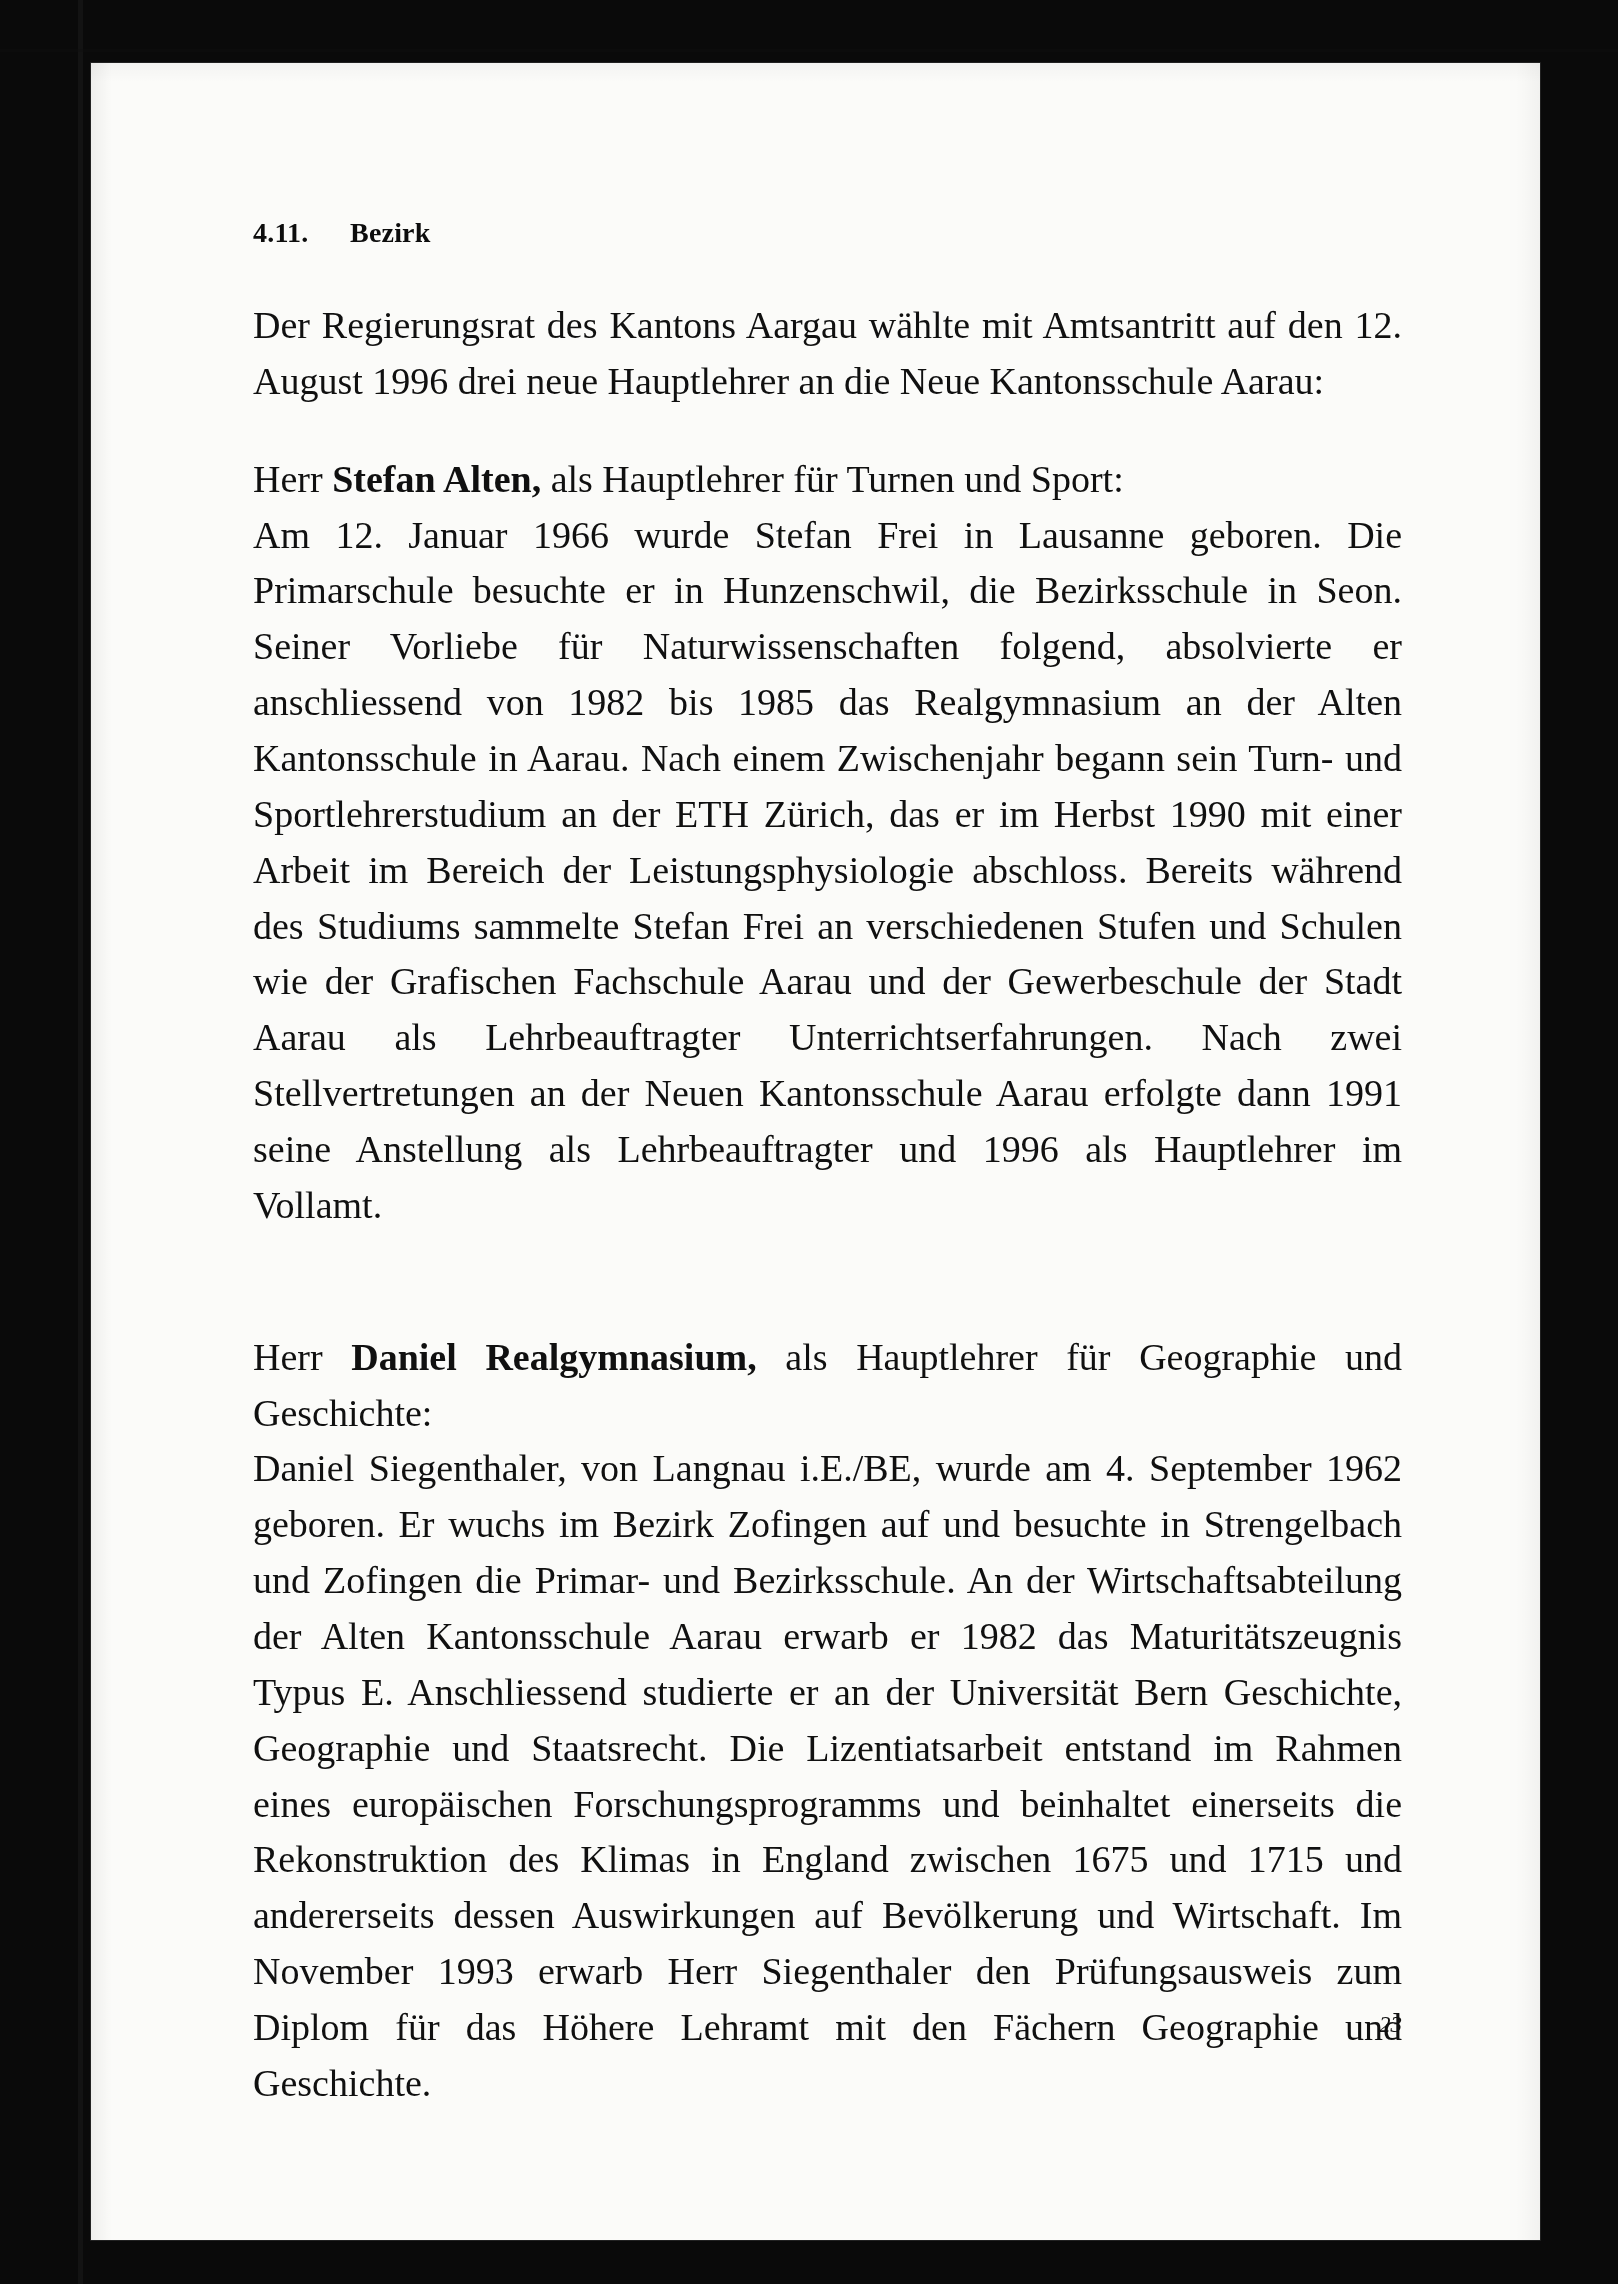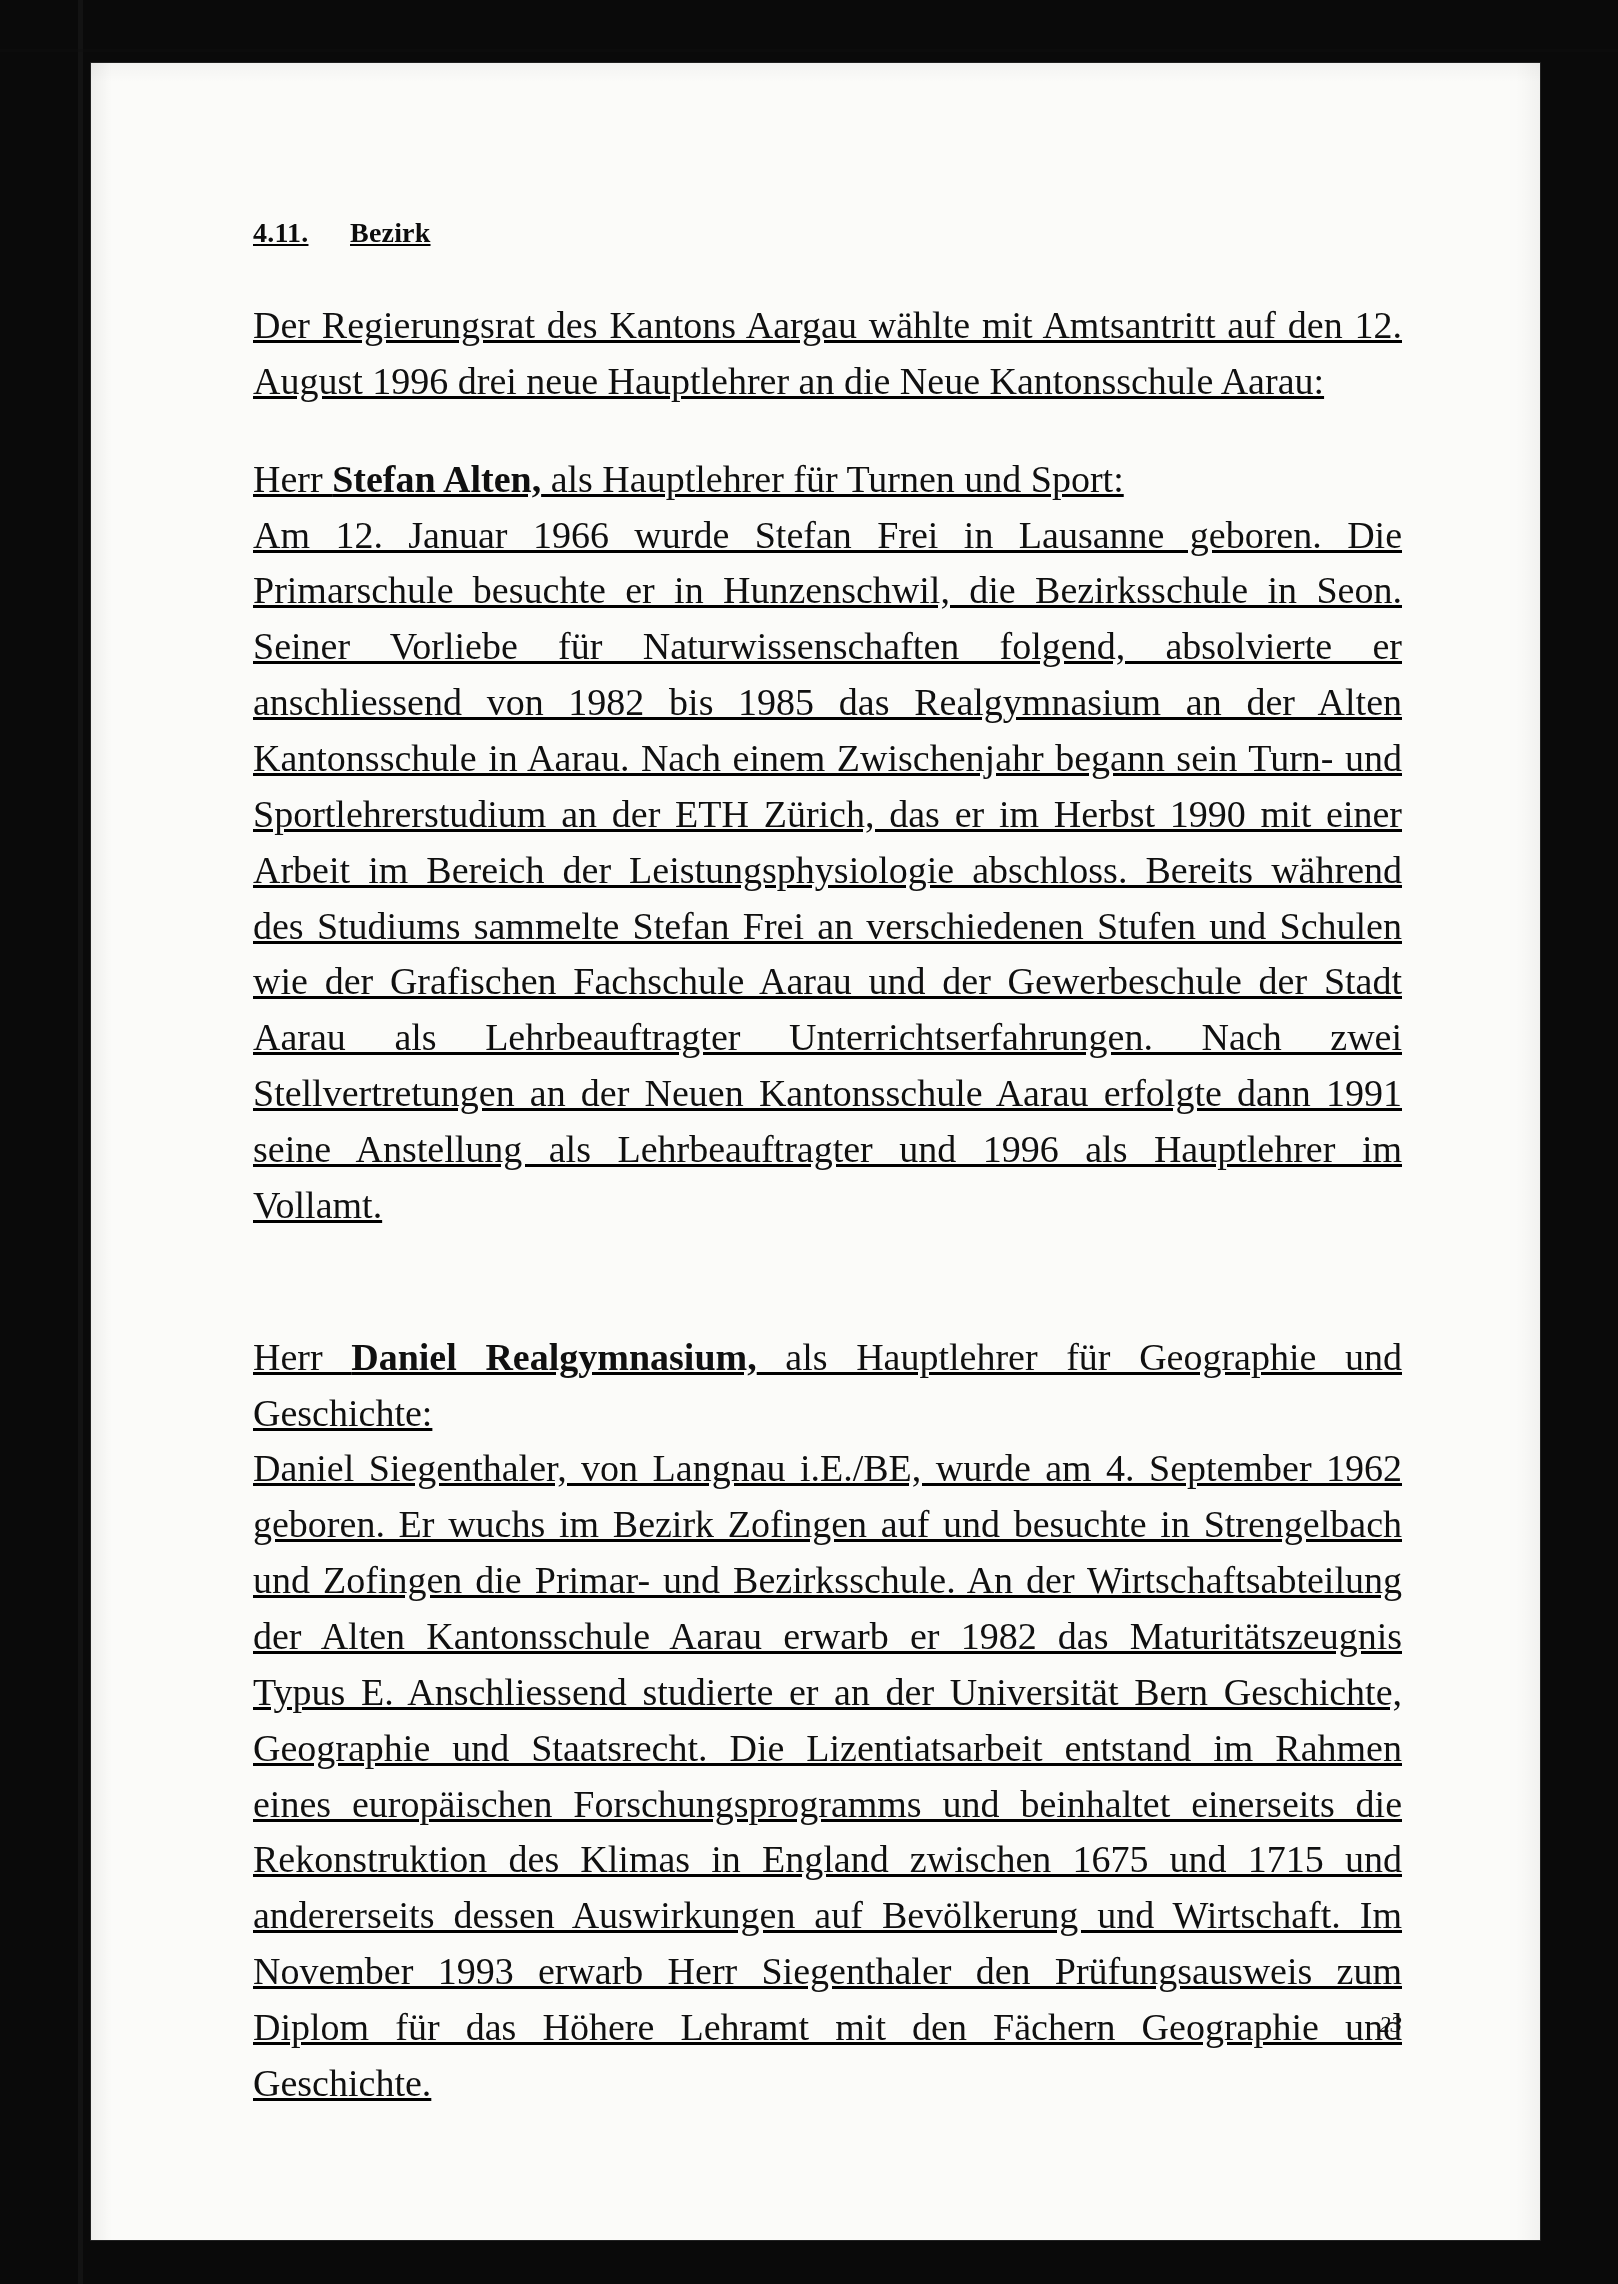--- a/index.html
+++ b/index.html
@@ -26,21 +26,20 @@
     width: 1449px;
     height: 2177px;
     background: #fbfbf9;
     box-shadow: 0 0 0 0.8px #2a2a2a;
   }
   .page-inner {
     position: absolute;
     left: 162px;
     top: 154px;
     width: 1149px;
-    text-decoration: underline;
   }
   .section-heading {
     font-size: 28px;
     font-weight: bold;
     color: #0d0d0d;
     letter-spacing: 0.2px;
     margin: 0 0 0 0;
     display: flex;
     align-items: baseline;
   }

